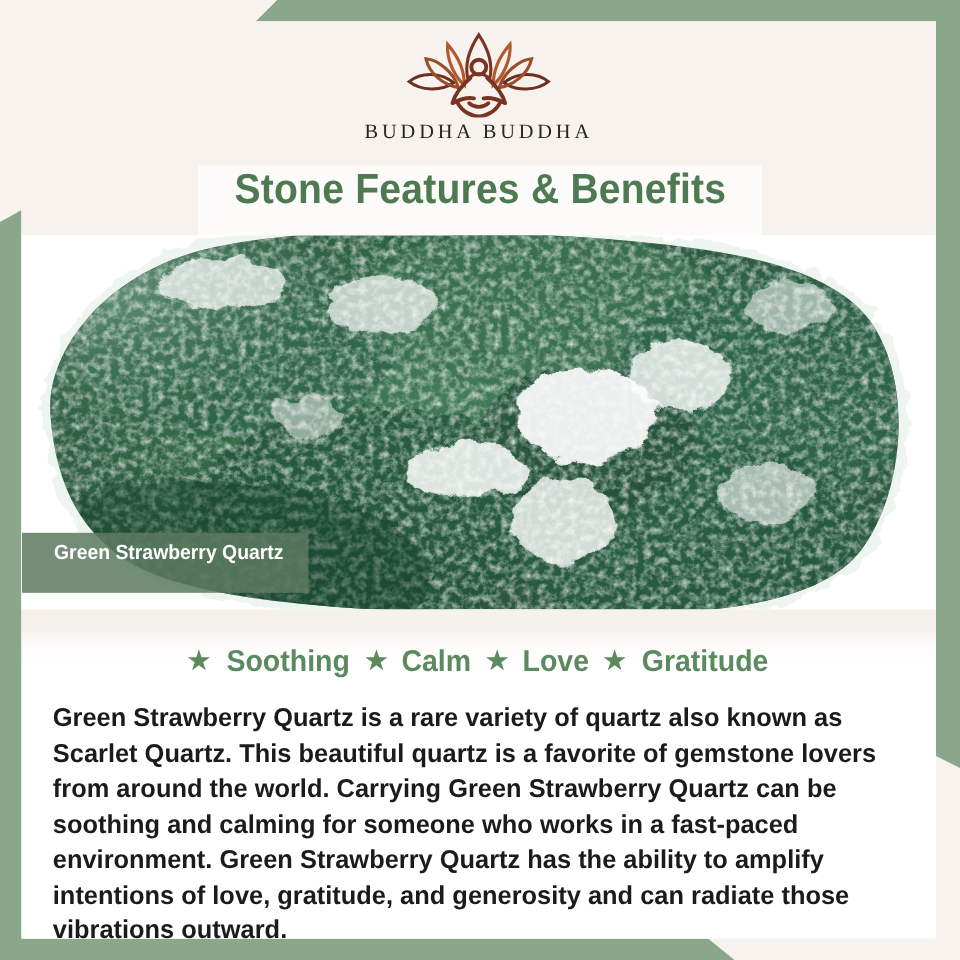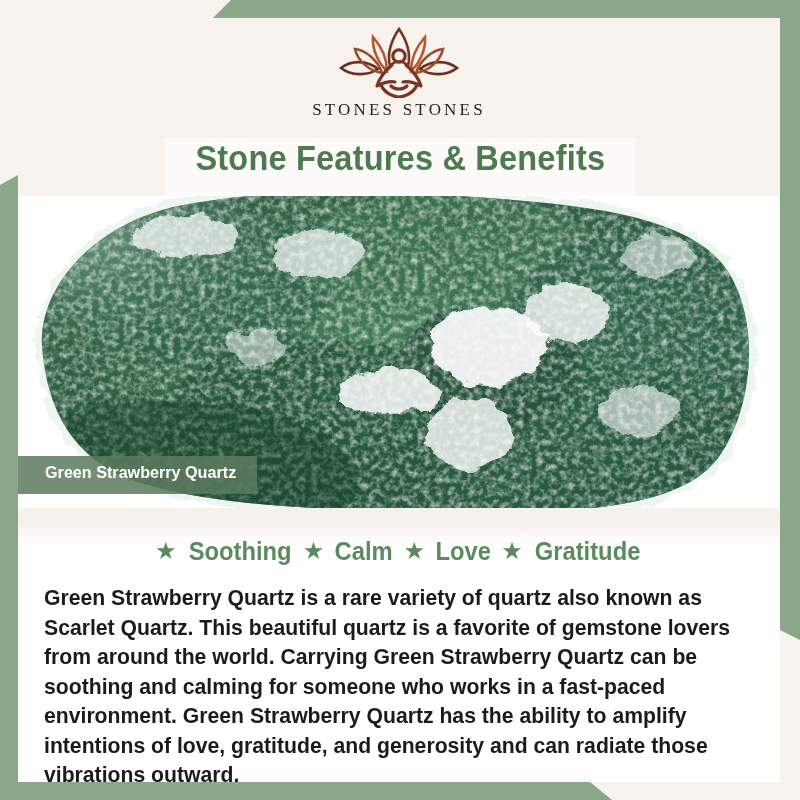--- a/index.html
+++ b/index.html
@@ -128,21 +128,21 @@
     background: #ffffff;
     overflow: hidden;
   }
   .stone-svg { display: block; width: 762px; height: 312px; }
 
   .photo-caption {
     position: absolute;
     left: 0;
     bottom: 14px;
     height: 34px;
-    padding: 0 16px 4px 22px;
+    padding: 0 16px 16px 22px;
     background: rgba(92, 122, 95, 0.86);
     display: flex;
     align-items: center;
   }
   .photo-caption span {
     font-family: "Liberation Sans Narrow", "Liberation Sans", sans-serif;
     font-weight: bold;
     font-size: 17px;
     color: #ffffff;
     white-space: nowrap;
@@ -225,21 +225,21 @@
             <circle cx="64" cy="32" r="6.2"></circle>
 
             <path d="M57 41 C 50 47, 44 55, 42 62 C 48 59, 55 57, 60 58"></path>
             <path d="M71 41 C 78 47, 84 55, 86 62 C 80 59, 73 57, 68 58"></path>
 
             <path d="M46 61 C 50 70, 60 73, 64 73 C 68 73, 78 70, 82 61"></path>
             <path d="M56 62 C 60 66, 68 66, 72 62"></path>
           </g>
         </svg>
       </span>
-      <div class="logo-word">STONES STONES</div>
+      <div class="logo-word">BUDDHA BUDDHA</div>
     </div>
 
     <div class="title-banner">
       <div class="title-text">Stone Features &amp; Benefits</div>
     </div>
 
     <div class="photo">
       <svg class="stone-svg" viewBox="0 0 762 312" preserveAspectRatio="none" aria-hidden="true">
         <defs>
           <radialGradient id="gBody" cx="48%" cy="42%" r="72%">

